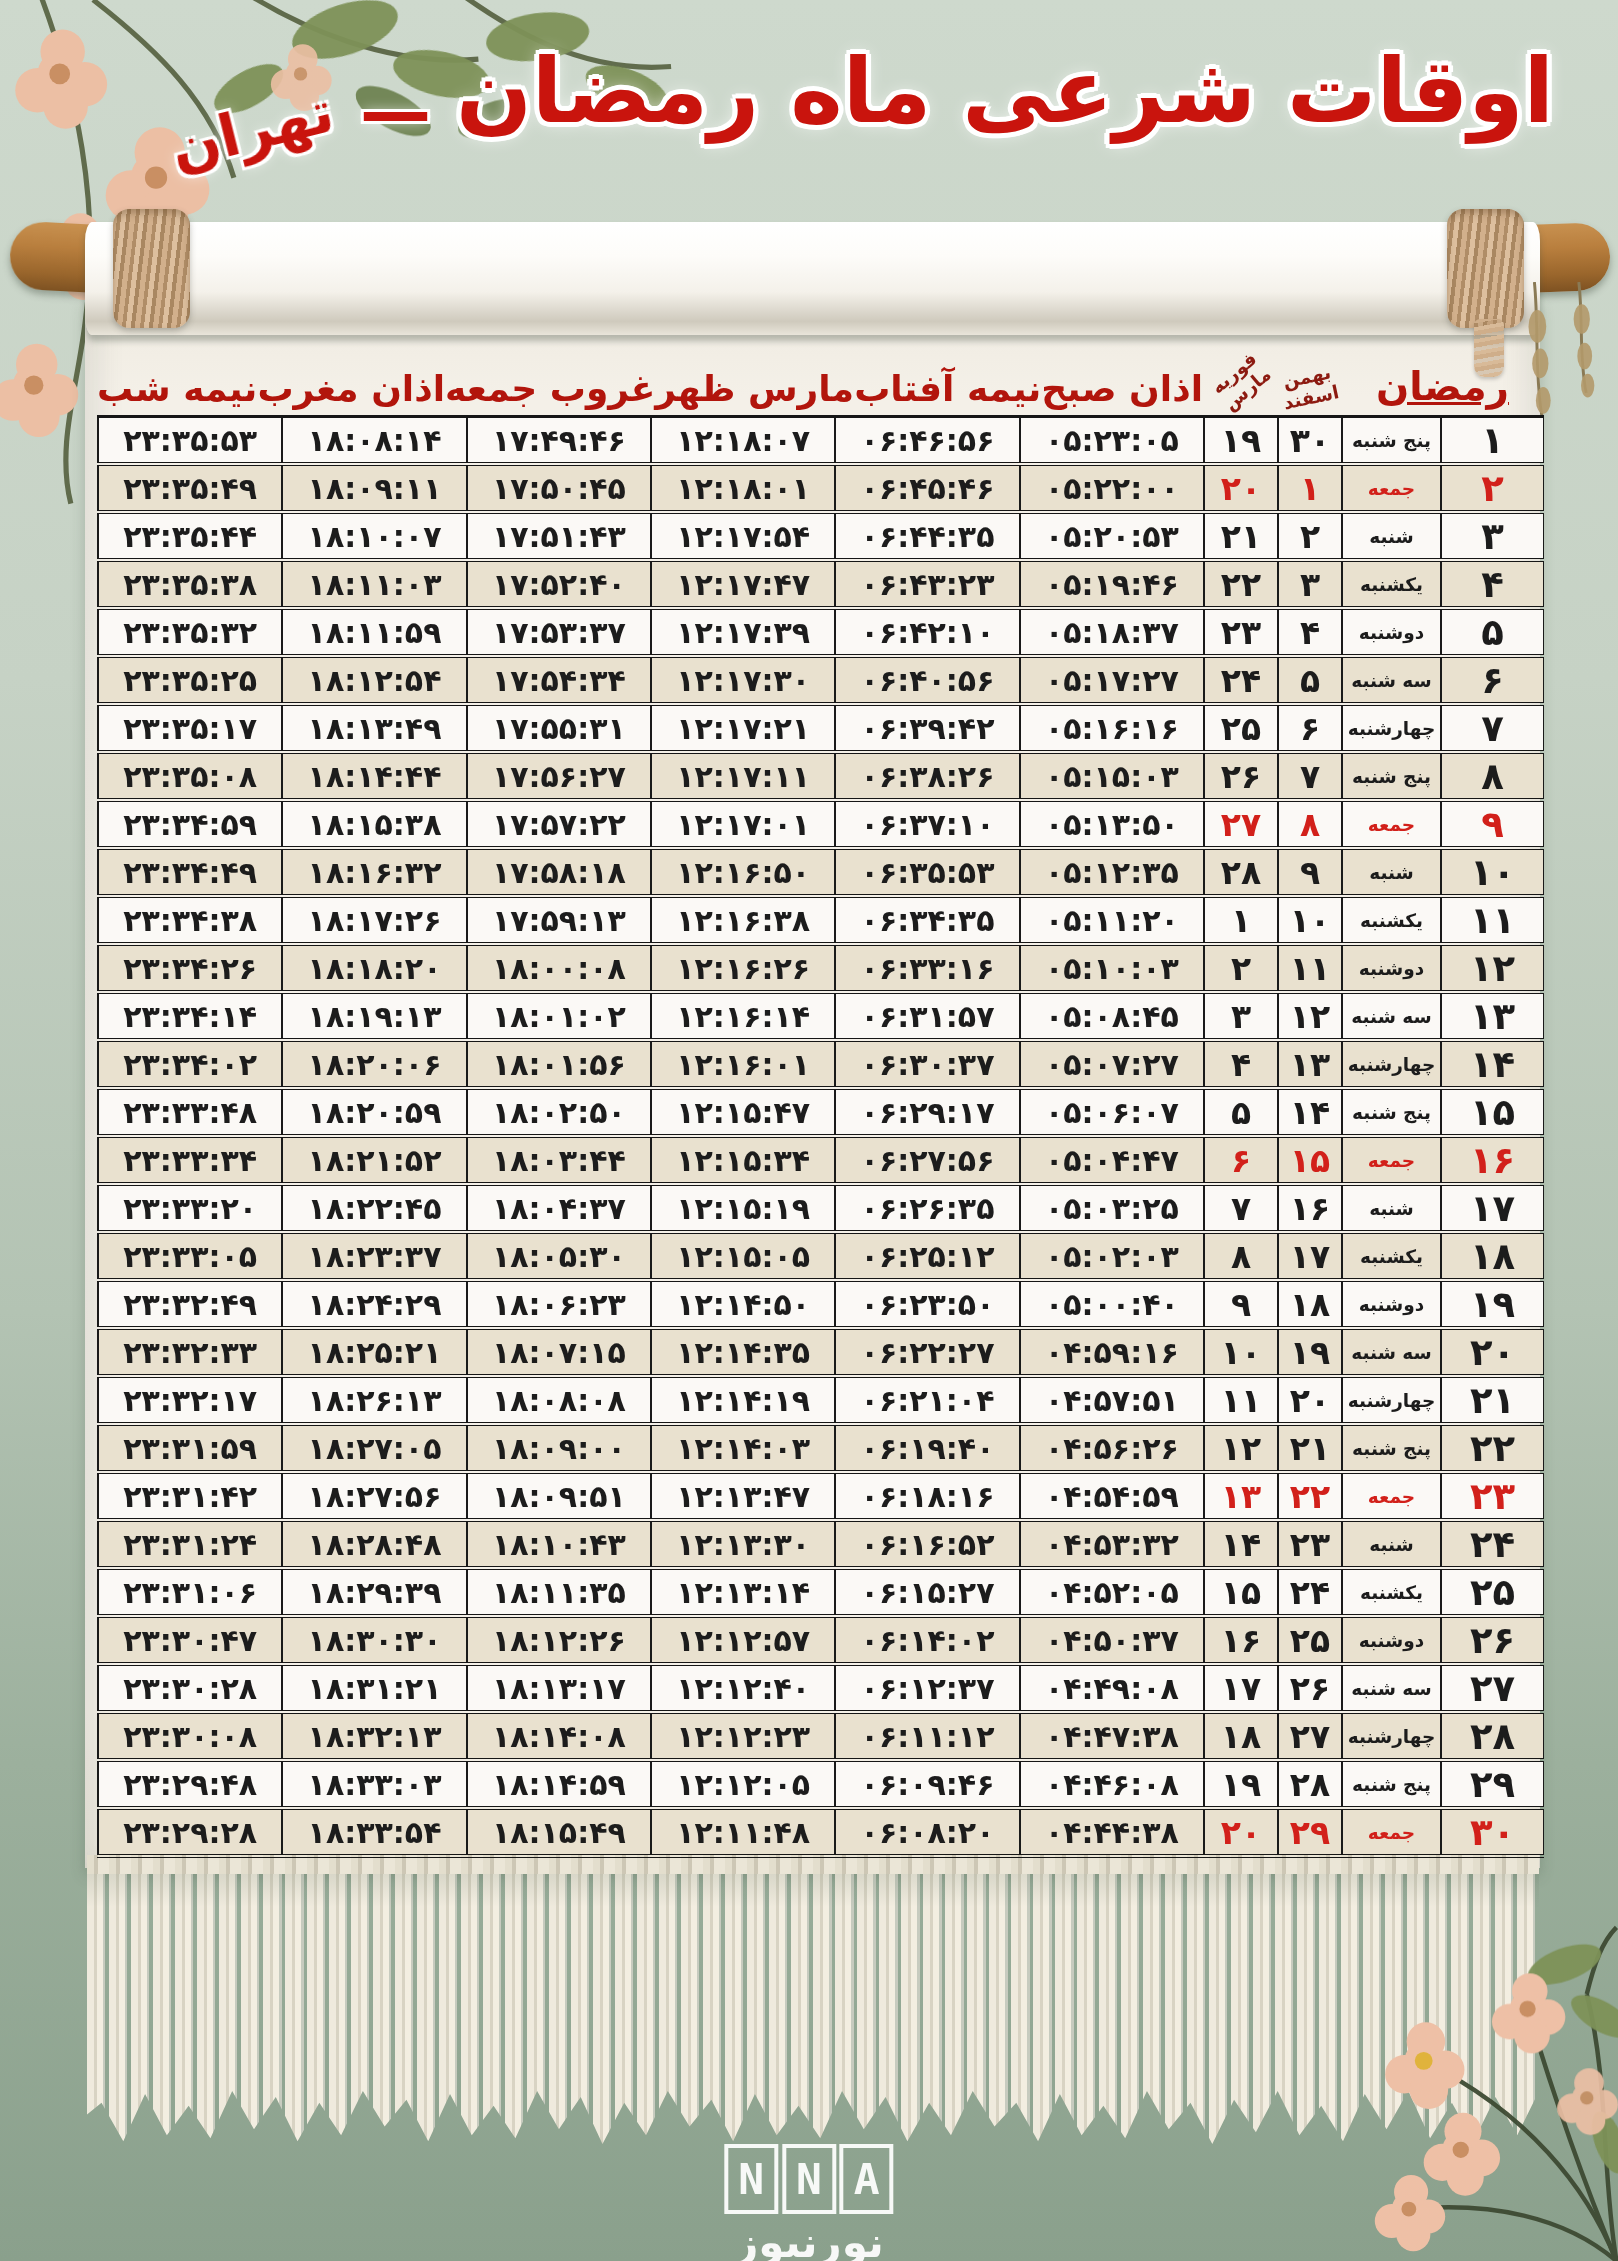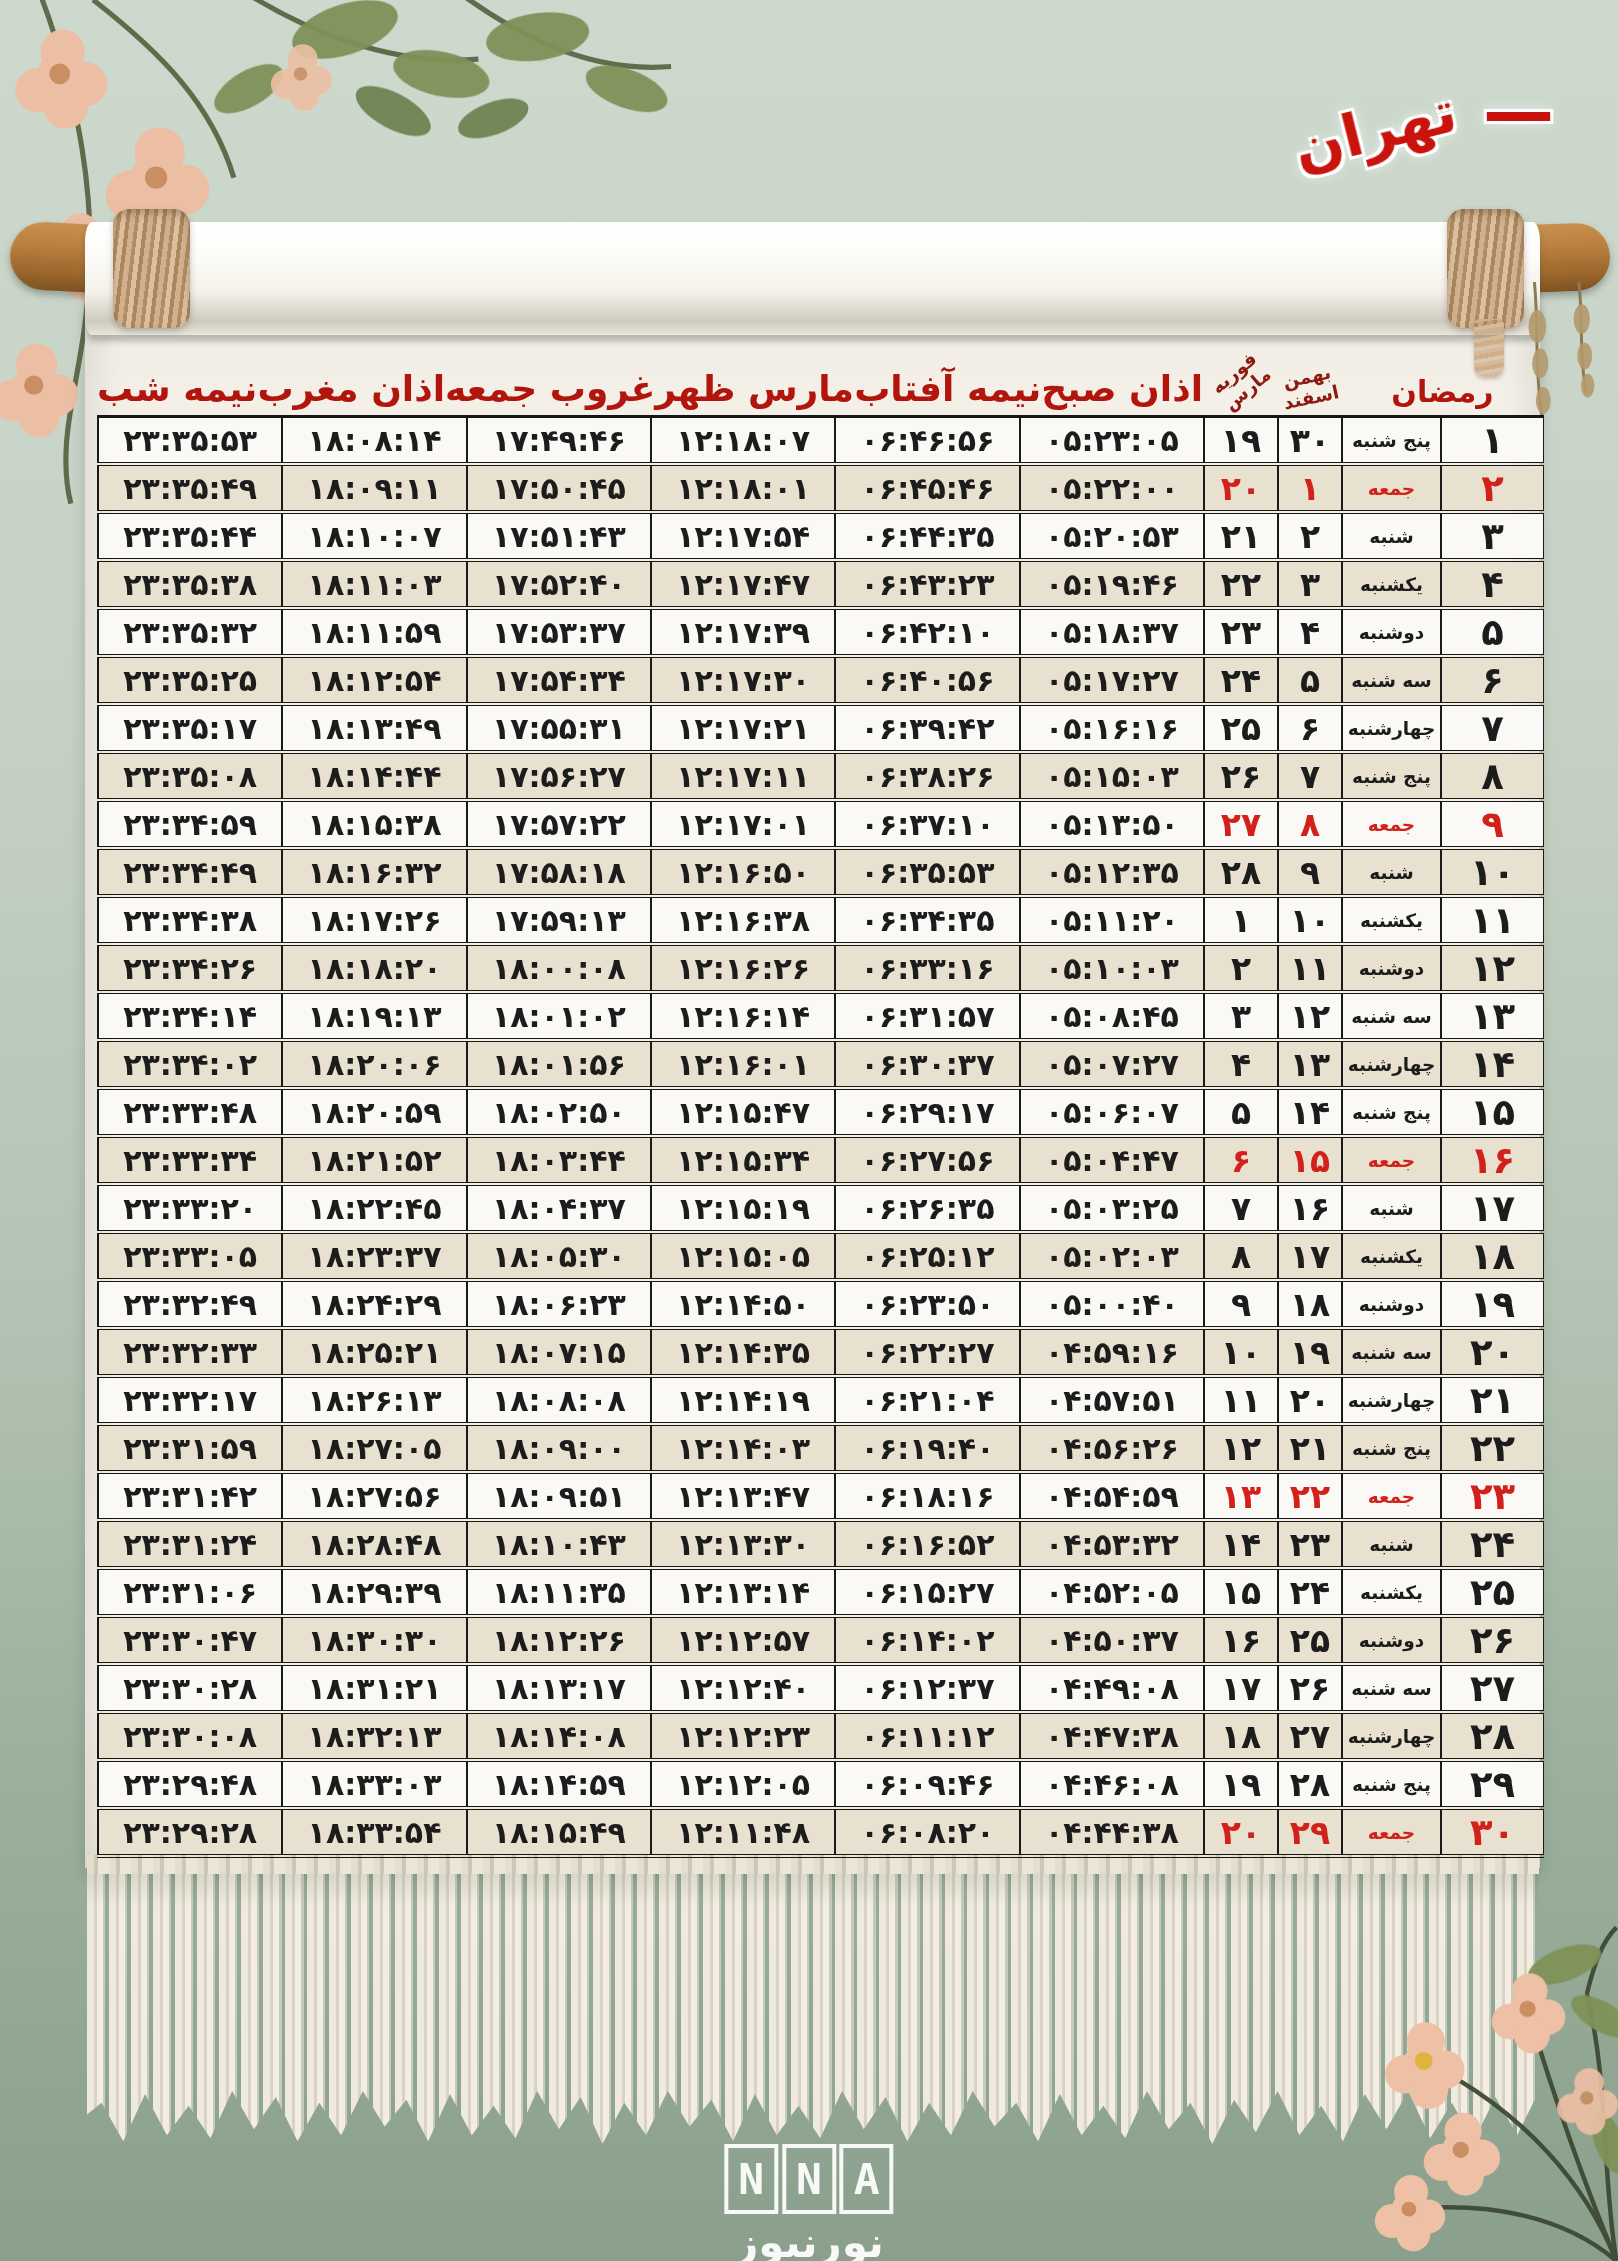--- a/index.html
+++ b/index.html
@@ -60,21 +60,21 @@
   .t-dash{font-size:71px;line-height:1.6;margin-top:30px;
     text-shadow:-3px 3px 0 #fff,3px 3px 0 #fff,-3px -3px 0 #fff,3px -3px 0 #fff,0 0 13.3px rgba(255,255,255,.85);}
   .t-city{font-size:58px;margin-top:71px;transform:rotate(-14deg);
     text-shadow:-3px 3px 0 #fff,3px 3px 0 #fff,-3px -3px 0 #fff,3px -3px 0 #fff,0 0 13.3px rgba(255,255,255,.85);}
 
   
   .table-wrap{position:absolute;right:74px;top:332px;width:1447px;z-index:7;direction:rtl;}
   .thead,.trow{display:grid;grid-template-columns:104px 99px 64px 74px repeat(6,1fr);}
   .thead{height:77px;align-items:end;padding-bottom:6px;color:#b2150c;font-weight:bold;}
   .thead .hc{text-align:center;}
-  .h-ramadan{grid-column:span 2;font-size:30px;}
+  .h-ramadan{grid-column:span 2;font-size:39px;text-decoration:underline;}
   .h-small{font-size:18.5px;color:#8c1a10;line-height:1.15;transform:rotate(-12deg);}
   .h-tilt{transform:rotate(-40deg) translate(4.4px,-4.4px);}
   .h-time{font-size:36px;white-space:nowrap;}
   .rows{border-top:3px solid #161616;}
   .trow{height:48px;box-sizing:border-box;border-bottom:4.4px double #161616;align-items:center;}
   .trow .cell{height:100%;box-sizing:border-box;border-left:2.2px solid #1a1a1a;
     display:flex;align-items:center;justify-content:center;color:#1c1c1c;}
   .trow .cell:first-child{border-right:0.7px solid #1a1a1a;}
   .row-white .cell{background:#fbf9f6;}
   .row-beige .cell{background:#e9e1cf;}
@@ -187,20 +187,21 @@
         <ellipse cx="42" cy="160" rx="10" ry="18"></ellipse>
       <ellipse cx="94" cy="50" rx="11" ry="20"></ellipse>
         <ellipse cx="98" cy="100" rx="10" ry="18"></ellipse>
         <ellipse cx="102" cy="140" rx="9" ry="16"></ellipse>
     </g>
   </svg>
 
   <div class="fringe"></div>
 
   <div class="title">
+    <span class="t-main">اوقات شرعی ماه رمضان</span>
     <span class="t-dash">—</span>
     <span class="t-city">تهران</span>
   </div>
 
   <div class="table-wrap">
     <div class="thead">
       <div class="hc h-ramadan">رمضان</div>
       <div class="hc h-small">
         <div>بهمن</div>
         <div>اسفند</div>

